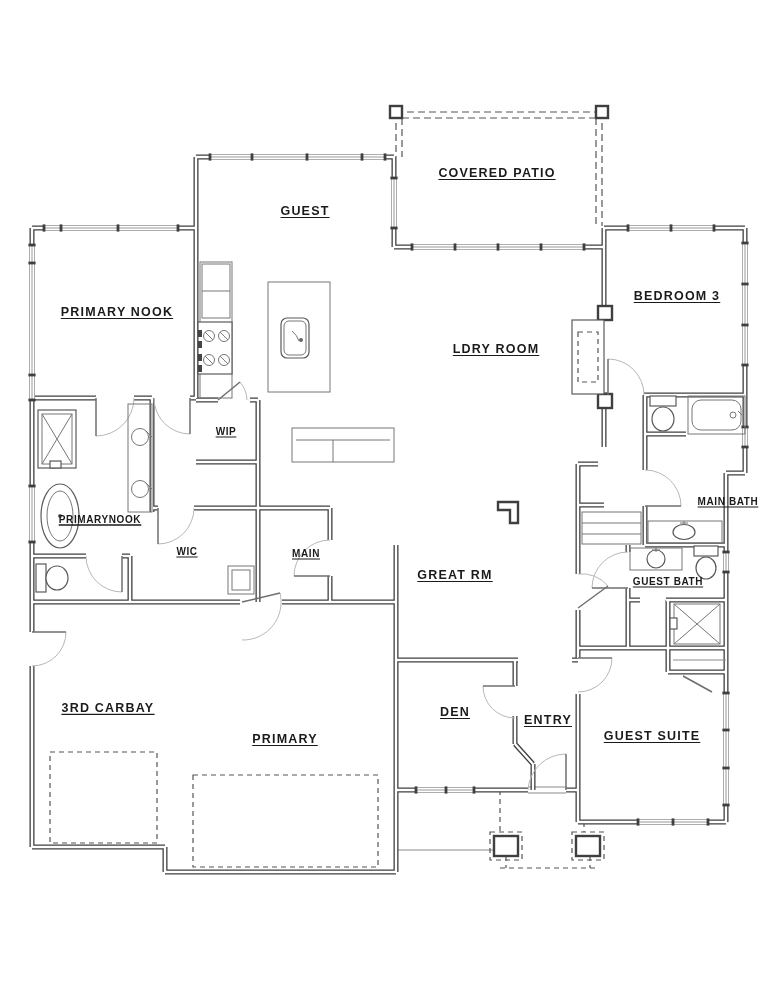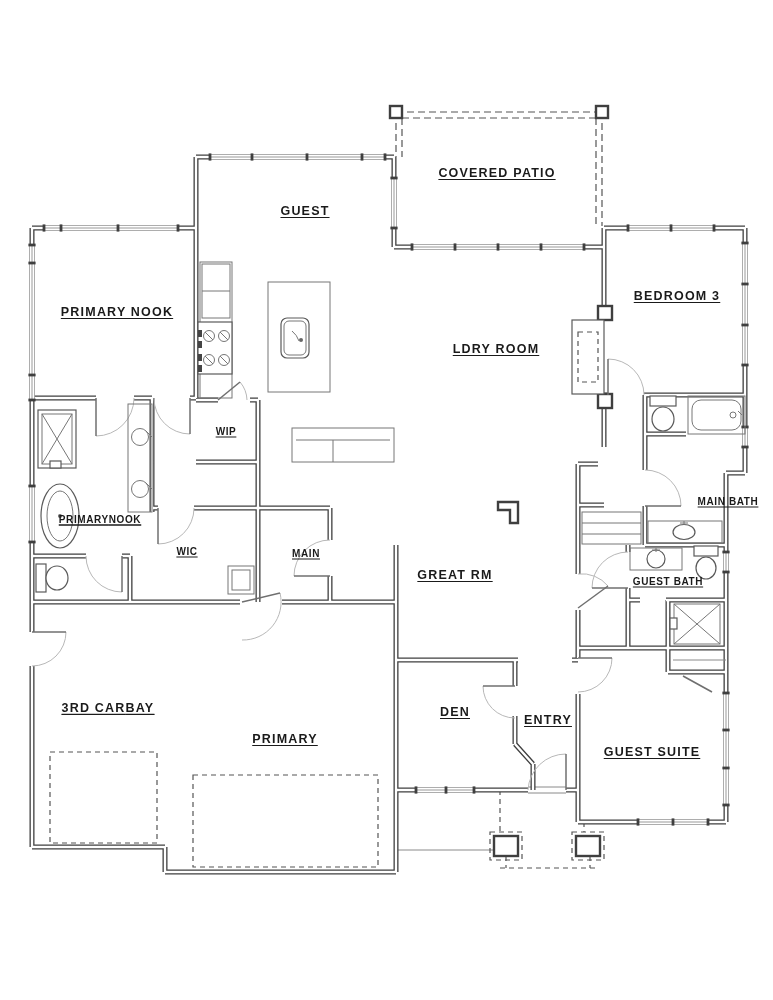--- a/index.html
+++ b/index.html
@@ -358,14 +358,14 @@
   <div class="lbl" style="left:455px;top:575px">GREAT RM</div>
   <div class="lbl sm" style="left:728px;top:501px">MAIN BATH</div>
   <div class="lbl sm" style="left:668px;top:581px">GUEST BATH</div>
   <div class="lbl two" style="left:108px;top:708px">
     <span style="text-decoration:underline">3RD CAR</span>
     <span style="text-decoration:underline">BAY</span>
   </div>
   <div class="lbl" style="left:285px;top:739px">PRIMARY</div>
   <div class="lbl" style="left:455px;top:712px">DEN</div>
   <div class="lbl" style="left:548px;top:720px">ENTRY</div>
-  <div class="lbl" style="left:652px;top:752px">GUEST SUITE</div>
+  <div class="lbl" style="left:652px;top:736px">GUEST SUITE</div>
 </div>
 
 </body></html>

